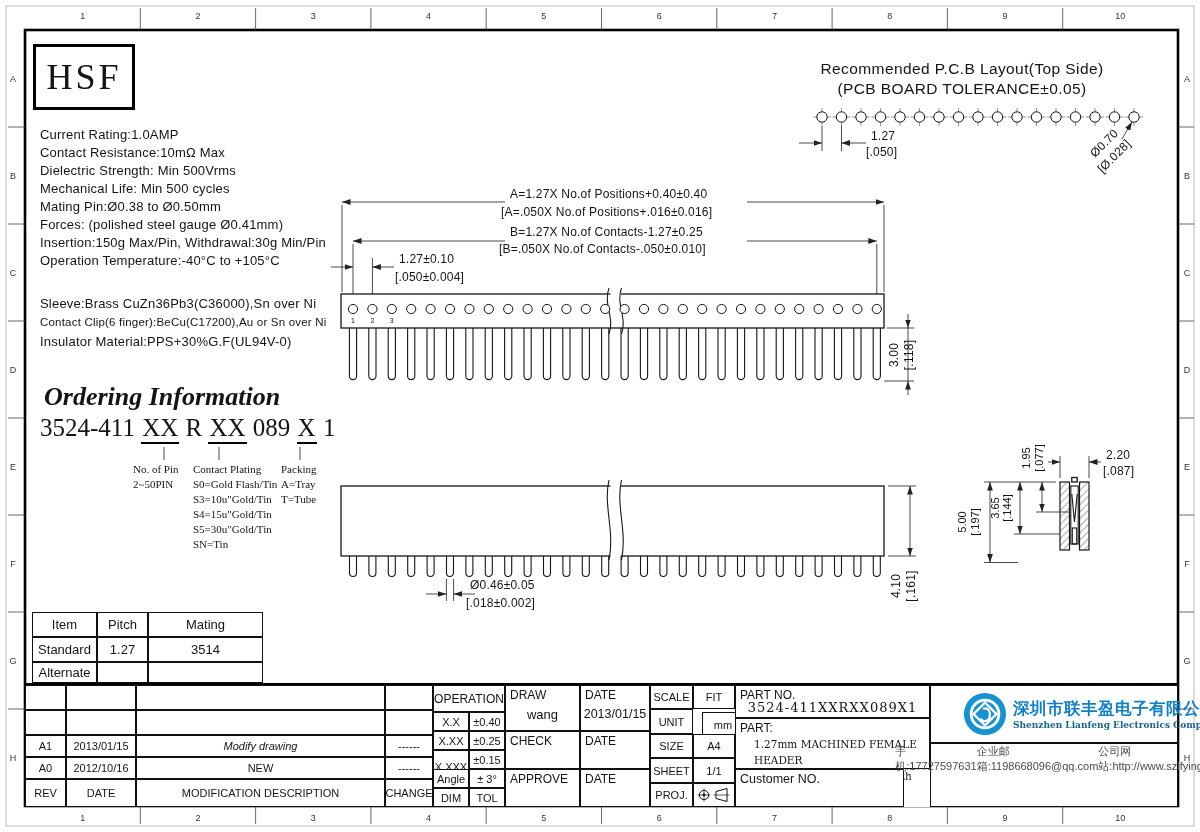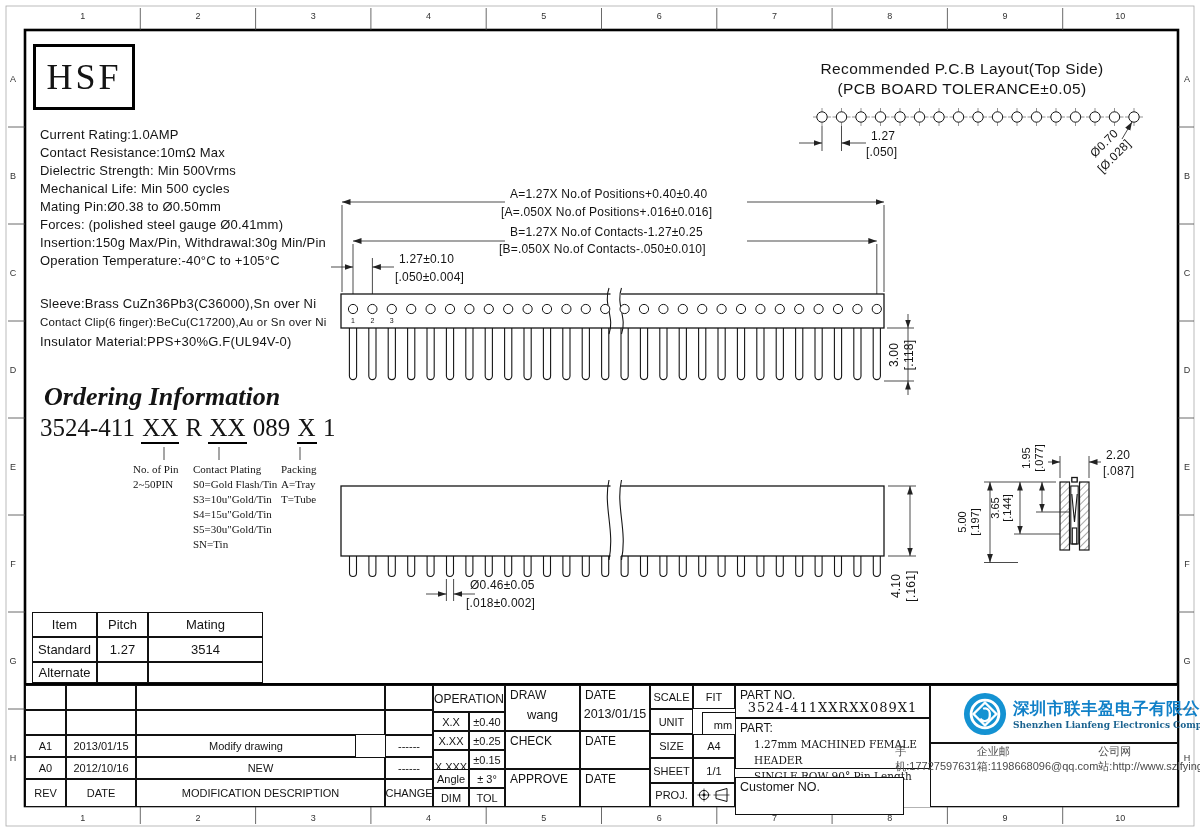--- a/index.html
+++ b/index.html
@@ -459,21 +459,21 @@
   <div class="c" style="left:0;top:0;width:41px;height:25px;"></div>
   <div class="c" style="left:41px;top:0;width:70px;height:25px;"></div>
   <div class="c" style="left:111px;top:0;width:249px;height:25px;"></div>
   <div class="c" style="left:360px;top:0;width:48px;height:25px;"></div>
   <div class="c" style="left:0;top:25px;width:41px;height:25px;"></div>
   <div class="c" style="left:41px;top:25px;width:70px;height:25px;"></div>
   <div class="c" style="left:111px;top:25px;width:249px;height:25px;"></div>
   <div class="c" style="left:360px;top:25px;width:48px;height:25px;"></div>
   <div class="c" style="left:0;top:50px;width:41px;height:22px;">A1</div>
   <div class="c" style="left:41px;top:50px;width:70px;height:22px;">2013/01/15</div>
-  <div class="c" style="left:111px;top:50px;width:220px;height:22px;">Modify drawing</div>
+  <div class="c" style="left:111px;top:50px;width:249px;height:22px;font-style:italic;">Modify drawing</div>
   <div class="c" style="left:360px;top:50px;width:48px;height:22px;">------</div>
   <div class="c" style="left:0;top:72px;width:41px;height:22px;">A0</div>
   <div class="c" style="left:41px;top:72px;width:70px;height:22px;">2012/10/16</div>
   <div class="c" style="left:111px;top:72px;width:249px;height:22px;">NEW</div>
   <div class="c" style="left:360px;top:72px;width:48px;height:22px;">------</div>
   <div class="c" style="left:0;top:94px;width:41px;height:28px;">REV</div>
   <div class="c" style="left:41px;top:94px;width:70px;height:28px;">DATE</div>
   <div class="c" style="left:111px;top:94px;width:249px;height:28px;">MODIFICATION DESCRIPTION</div>
   <div class="c" style="left:360px;top:94px;width:48px;height:28px;">CHANGE</div>
 
@@ -534,21 +534,21 @@
     <span class="lab" style="font-size:12px;">PART NO.</span>
     <span class="val pno">3524-411XXRXX089X1</span>
   </div>
   <div class="c" style="left:710px;top:33px;width:195px;height:51px;">
     <span class="lab" style="font-size:12px;">PART:</span>
     <span class="ttl">
       <div>1.27mm MACHINED FEMALE HEADER</div>
       <div>SINGLE ROW 90° Pin Length 8.9mm</div>
     </span>
   </div>
-  <div class="c" style="left:710px;top:84px;width:169px;height:38px;margin-top:8px;">
+  <div class="c" style="left:710px;top:84px;width:169px;height:38px;">
     <span class="lab" style="font-size:12.5px;">Customer NO.</span>
   </div>
 
   <div class="c comp1" style="left:905px;top:0;width:248px;height:58px;padding-left:32px;">
     <svg width="44" height="44" viewBox="0 0 46 46" style="flex:0 0 auto;">
       <circle cx="23" cy="23" r="22" fill="#1492d2"></circle>
       <circle cx="23" cy="23" r="14.5" fill="none" stroke="#fff" stroke-width="3"></circle>
       <rect x="14.5" y="14.5" width="17" height="17" transform="rotate(45 23 23)" fill="#1492d2" stroke="#fff" stroke-width="2.4"></rect>
       <path d="M21,17.5 a5,5 0 0 1 7,4.5 v3 a5.5,5.5 0 0 1 -10,3" fill="none" stroke="#fff" stroke-width="2.4"></path>
     </svg>

